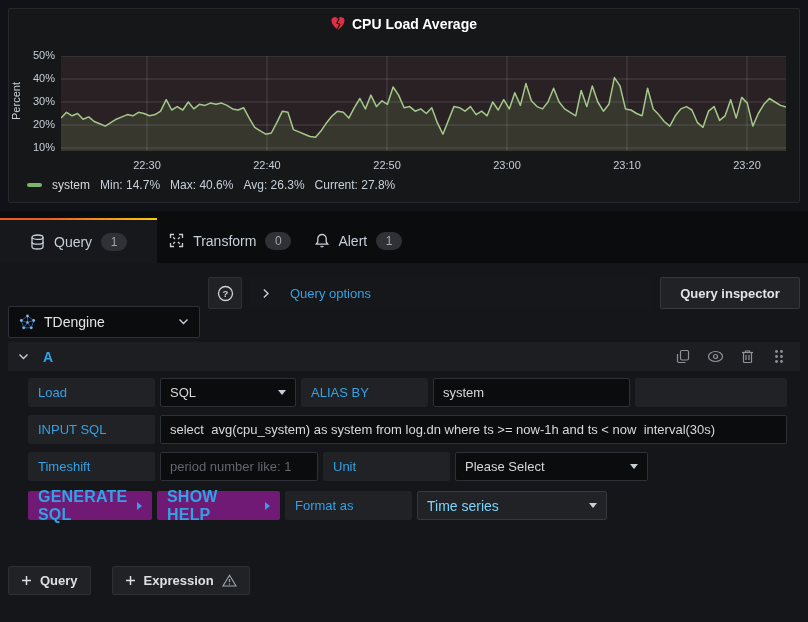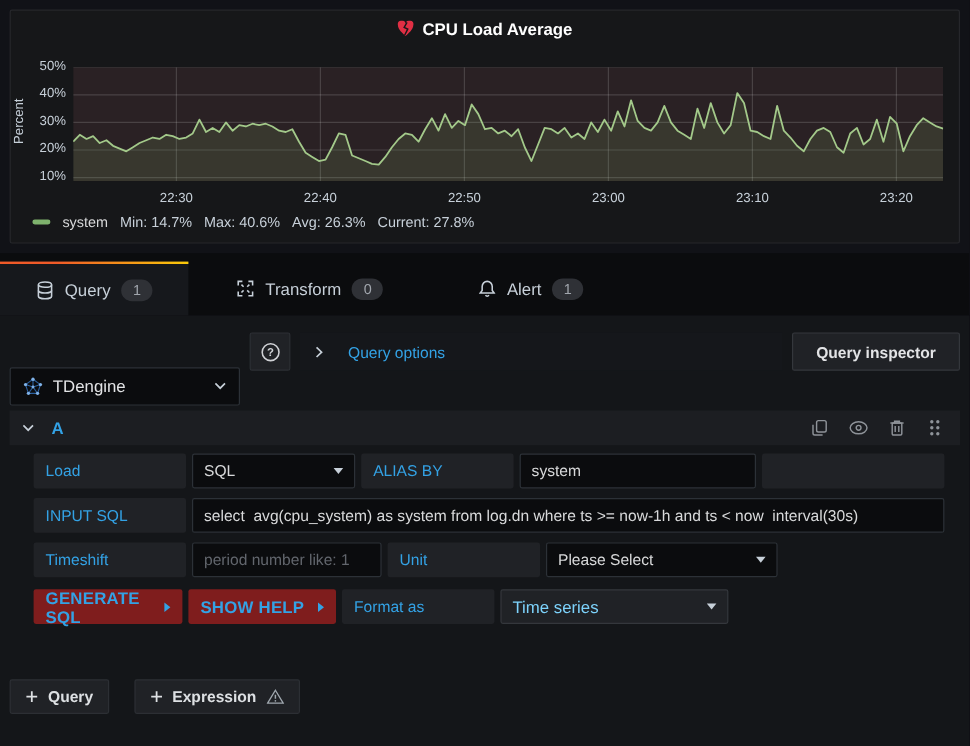--- a/index.html
+++ b/index.html
@@ -20,21 +20,21 @@
   .ytick { position:absolute; left:0; width:46px; text-align:right; font-size:11px; color:#c7d0d9; }
   .xtick { position:absolute; top:150px; width:50px; text-align:center; font-size:11px; color:#c7d0d9; }
   .legend { position:absolute; left:18px; top:169px; display:flex; align-items:center;
            gap:10px; font-size:12px; color:#c7d0d9; }
   .legend-swatch { width:15px; height:4px; border-radius:2px; background:#7eb26d; }
   .legend-name { color:#d8d9da; }
 
   
   .tab-strip { position:absolute; left:0; top:211px; width:808px; height:52px;
            background:#0b0c0e; display:flex; align-items:stretch; }
-  .tab { display:flex; align-items:center; gap:9px; padding:0 40px; cursor:pointer;
+  .tab { display:flex; align-items:center; gap:9px; padding:0 12px; cursor:pointer;
            font-size:14px; color:#c7d0d9; position:relative; margin-top:7px; }
   .tab.active { background:#16181c; border-top:2px solid transparent;
            border-image:linear-gradient(90deg,#f05a28 30%,#fbca0a 99%) 1;
            border-left:0; border-right:0; border-bottom:0; padding:0 30px; }
   .tab .count { background:#2f3136; color:#a1a6ad; font-size:12px; line-height:18px;
            min-width:26px; text-align:center; border-radius:9px; padding:0 8px; }
   .tab-icon { display:flex; align-items:center; }
 
   
   .content { position:absolute; left:0; top:263px; width:808px; height:359px; background:#141619; }
@@ -65,21 +65,21 @@
   .f-label { background:#202226; color:#33a2e5; font-size:13px; display:flex; align-items:center;
            padding:0 10px; border-radius:2px; flex:none; }
   .f-input { background:#0b0c0e; border:1px solid #2c3137; border-radius:2px; color:#d8d9da;
            font-size:13px; padding:0 9px; outline:none; font-family:"Liberation Sans",sans-serif; }
   .f-input::placeholder { color:#62666d; }
   .f-select { background:#0b0c0e; border:1px solid #2c3137; border-radius:2px; color:#d8d9da;
            font-size:13px; display:flex; align-items:center; padding:0 9px; cursor:pointer; flex:none; }
   .f-select .caret { margin-left:auto; }
   .f-select.light { background:#202226; border-color:#34373c; color:#7dd3fc; font-size:14px; }
   .f-filler { background:#202226; border-radius:2px; flex:1; }
-  .f-btn { background:#7f1d1d; color:#33a2e5; font-size:14px; font-weight:bold; border-radius:2px;
+  .f-btn { background:#701a75; color:#33a2e5; font-size:16px; font-weight:bold; border-radius:2px;
            display:flex; align-items:center; padding:0 10px; cursor:pointer; flex:none; letter-spacing:.2px; }
   .f-btn .tri { margin-left:auto; }
   .caret { width:0; height:0; border-left:4px solid transparent; border-right:4px solid transparent;
            border-top:5px solid #c7d0d9; }
   .tri { width:0; height:0; border-top:4px solid transparent; border-bottom:4px solid transparent;
            border-left:5px solid #33a2e5; }
 
   .footer-row { position:absolute; left:8px; top:303px; display:flex; gap:21px; }
   .add-btn { height:29px; background:#202226; border:1px solid #2c2f34; border-radius:2px;
            color:#dde0e3; font-size:13px; font-weight:bold; display:flex; align-items:center;

